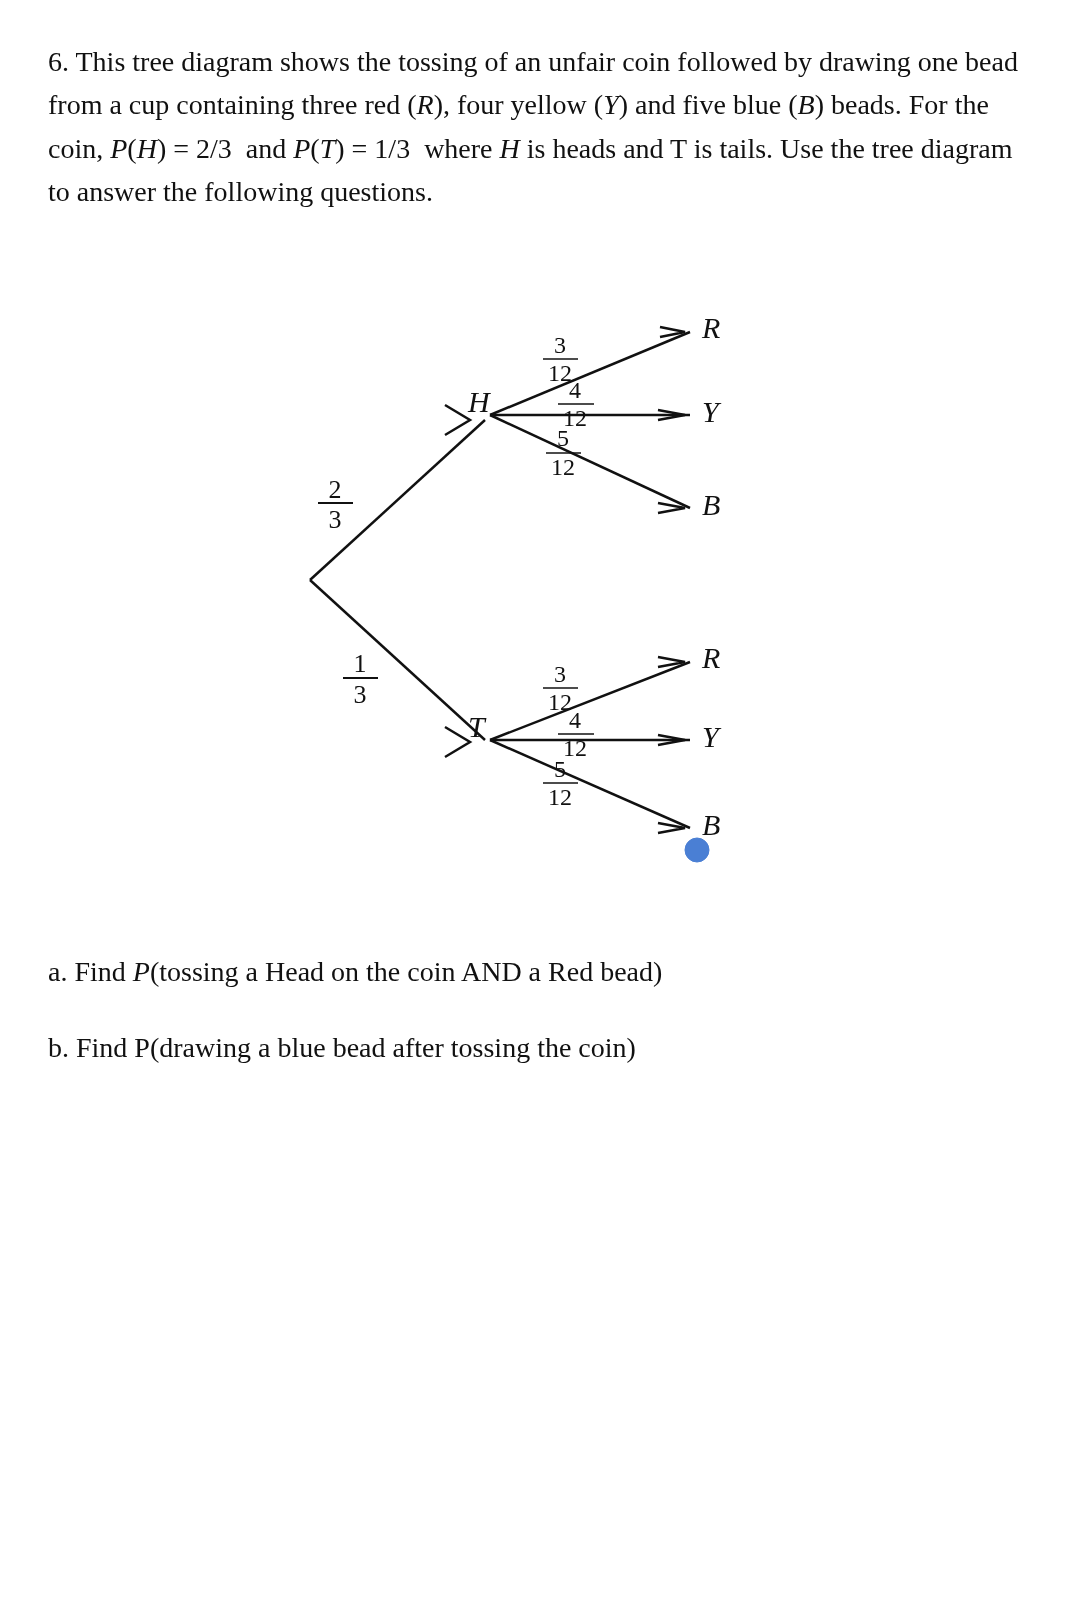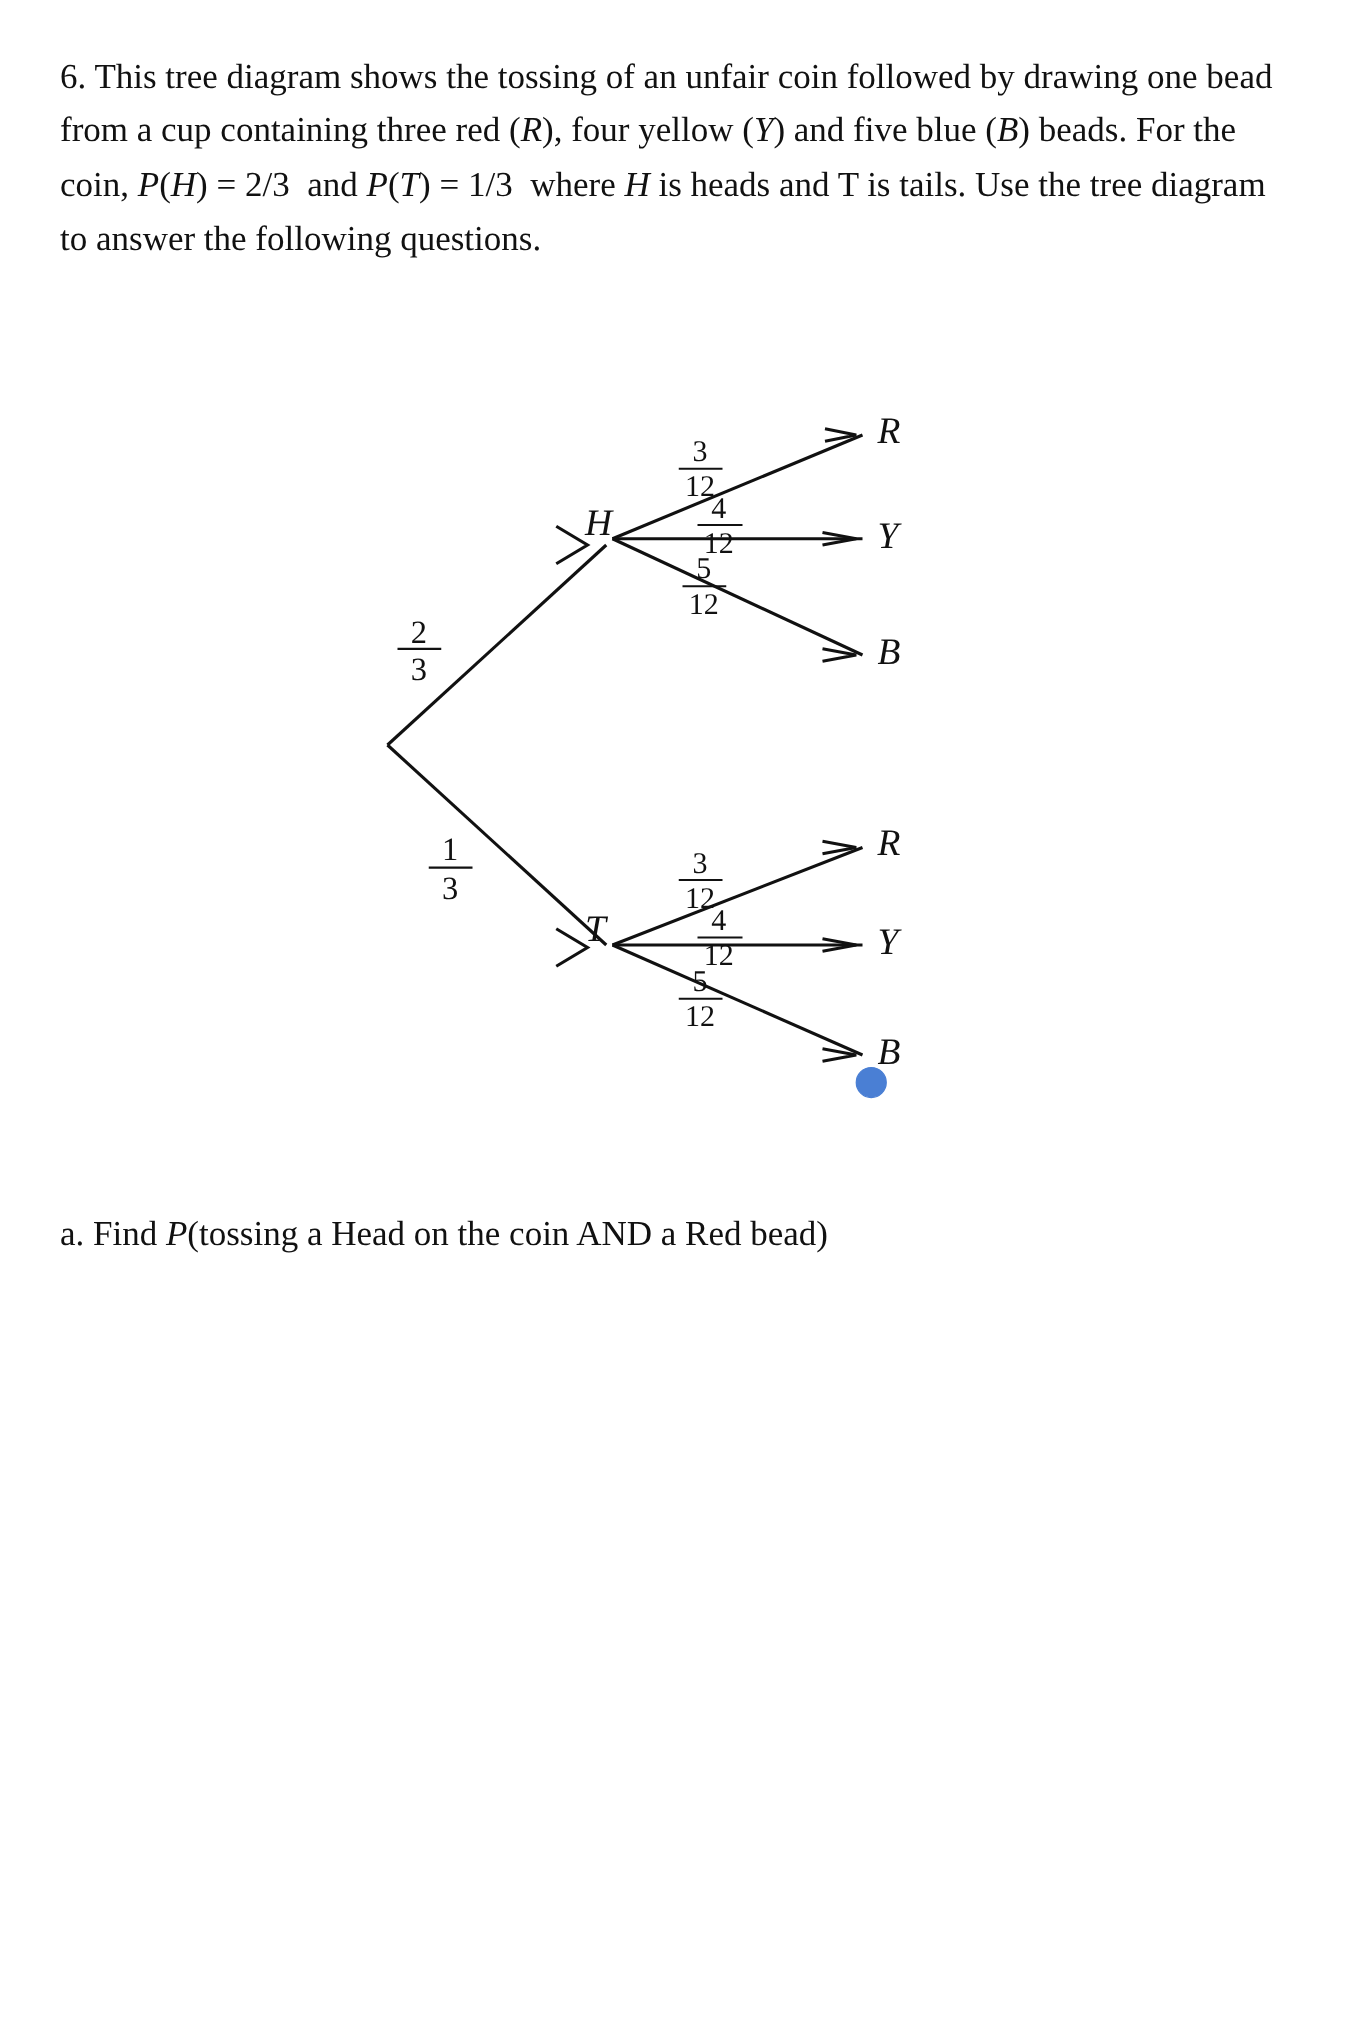--- a/index.html
+++ b/index.html
@@ -7,21 +7,21 @@
       background: #fff;
       font-family: Georgia, 'Times New Roman', serif;
       font-size: 28px;
       color: #111;
       width: 1080px;
       min-height: 1618px;
       padding: 40px 48px;
     }
     .intro-text {
       line-height: 1.55;
-      margin-bottom: 52px;
+      margin-bottom: 36px;
       font-family: Liberation Serif, serif;
     }
     .intro-text em {
       font-style: italic;
     }
     .diagram-container {
       position: relative;
       width: 780px;
       height: 660px;
       margin: 0 auto 40px auto;
@@ -130,14 +130,17 @@
       <text x="410" y="555" font-family="Georgia,serif" font-size="24" fill="#111" text-anchor="middle">12</text>
 
       <circle cx="547" cy="600" r="12" fill="#4a7fd4" stroke="#4a7fd4"></circle>
     </svg>
   </div>
 
   <div class="questions">
     <div class="question">
       <p>a. Find <em>P</em>(tossing a Head on the coin AND a Red bead)</p>
     </div>
+    <div class="question">
+      <p>b. Find P(drawing a blue bead after tossing the coin)</p>
+    </div>
   </div>
 </div>
 
 </body></html>

